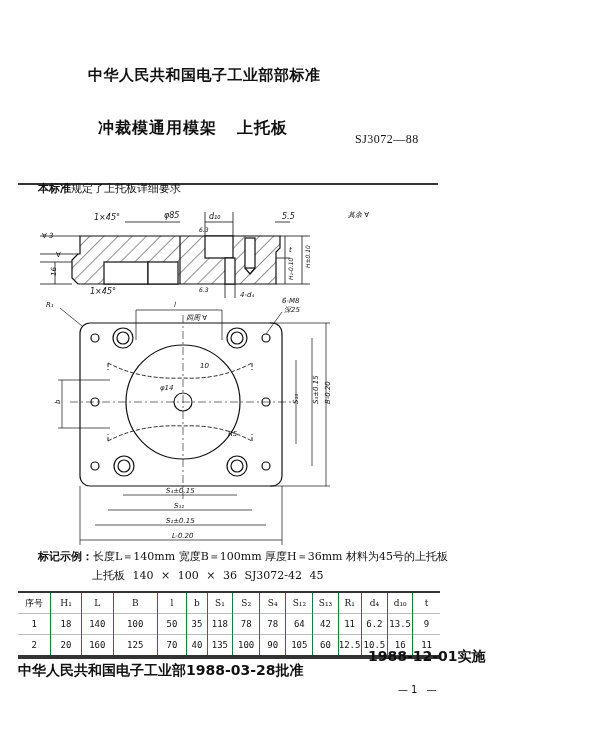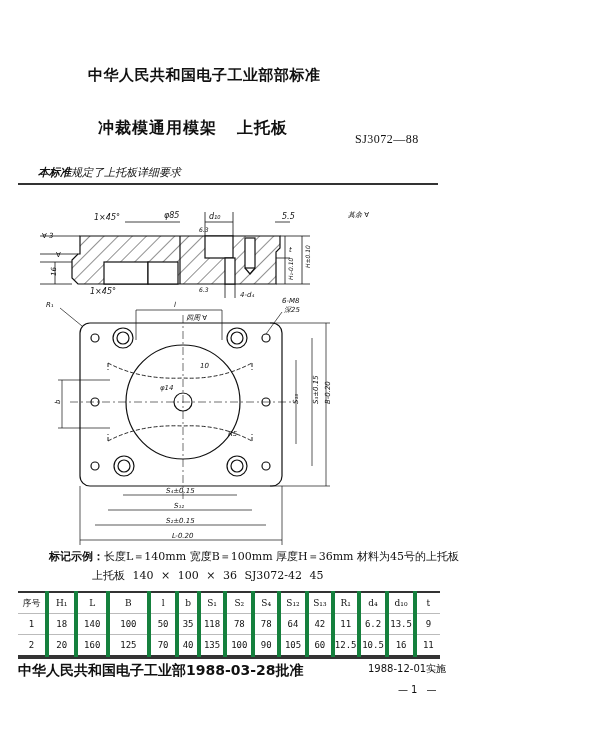--- a/index.html
+++ b/index.html
@@ -3,36 +3,36 @@
 <meta charset="utf-8">
 <style>
   html, body { margin:0; padding:0; background:#fff; }
   body { width:600px; height:756px; position:relative; overflow:hidden; font-family:"DejaVu Serif", serif; color:#111; }
   .abs { position:absolute; }
   .org { left:88px; top:66px; font-family:"DejaVu Sans", sans-serif; font-weight:bold; font-size:15px; letter-spacing:0.5px; }
   .code { left:355px; top:102px; font-family:"Liberation Serif", serif; font-weight:normal; font-size:12px; letter-spacing:0.5px;margin-top:30px; }
   .title { left:98px; top:118px; font-family:Liberation Serif, serif; font-weight:bold; font-size:16px; letter-spacing:1px; }
   .title .sp { display:inline-block; width:20px; }
   .rule1 { left:18px; top:183px; width:420px; height:0; border-top:2px solid #333; }
-  .intro { left:38px; top:165px; font-size:11px;font-style:italic; }
+  .intro { left:38px; top:181px; font-size:11px; }
   .intro b { font-weight:bold; }
   .draw { left:0; top:195px; }
   .mark1 { left:38px; top:549px; font-size:11px; white-space:nowrap; }
-  .mark1 .lab { font-family:"DejaVu Sans", sans-serif; font-weight:bold;margin-left:11px; }
+  .mark1 .lab { font-family:"DejaVu Sans", sans-serif; font-weight:bold; }
   .mark2 { left:92px; top:568px; font-size:11px; white-space:nowrap; word-spacing:4px; }
   table.spec { position:absolute; left:18px; top:591px; width:422px; border-collapse:collapse; font-family:"DejaVu Sans Mono", monospace; font-size:9px; }
-  table.spec td, table.spec th { border-left:4px solid #15803d; text-align:center; height:20px; padding:0; font-weight:normal; }
+  table.spec td, table.spec th { border-left:1px solid #15803d; text-align:center; height:20px; padding:0; font-weight:normal; }
   table.spec tr:first-child th { border-top:2px solid #333; }
   table.spec tr:last-child td { border-bottom:2px solid #333; }
   table.spec th:first-child, table.spec td:first-child { border-left:none;margin-left:7px; }
   table.spec tr + tr td { border-top:1px solid #bbb; }
   table.spec th { font-family:"DejaVu Serif", serif; font-size:9px; }
   .rule2 { left:18px; top:657px; width:422px; height:0; border-top:2px solid #333; }
   .foot-left { left:18px; top:662px; font-family:"DejaVu Sans", sans-serif; font-weight:bold; font-size:14px; }
-  .foot-right { left:368px; top:662px; font-family:"DejaVu Sans", sans-serif; font-weight:normal; font-size:10px; }
+  .foot-right { left:368px; top:648px; font-family:"DejaVu Sans", sans-serif; font-weight:bold; font-size:14px; }
   .page { left:398px; top:684px; font-family:"DejaVu Sans", sans-serif; font-size:10px; letter-spacing:3px; }
   svg text { font-family:"DejaVu Sans", sans-serif; font-style:italic; }
 </style>
 </head>
 <body>
 
 <div class="abs org">中华人民共和国电子工业部部标准</div>
 <div class="abs code">SJ3072—88</div>
 <div class="abs title">
   <span>冲裁模通用模架</span><span class="sp"></span><span>上托板</span>

